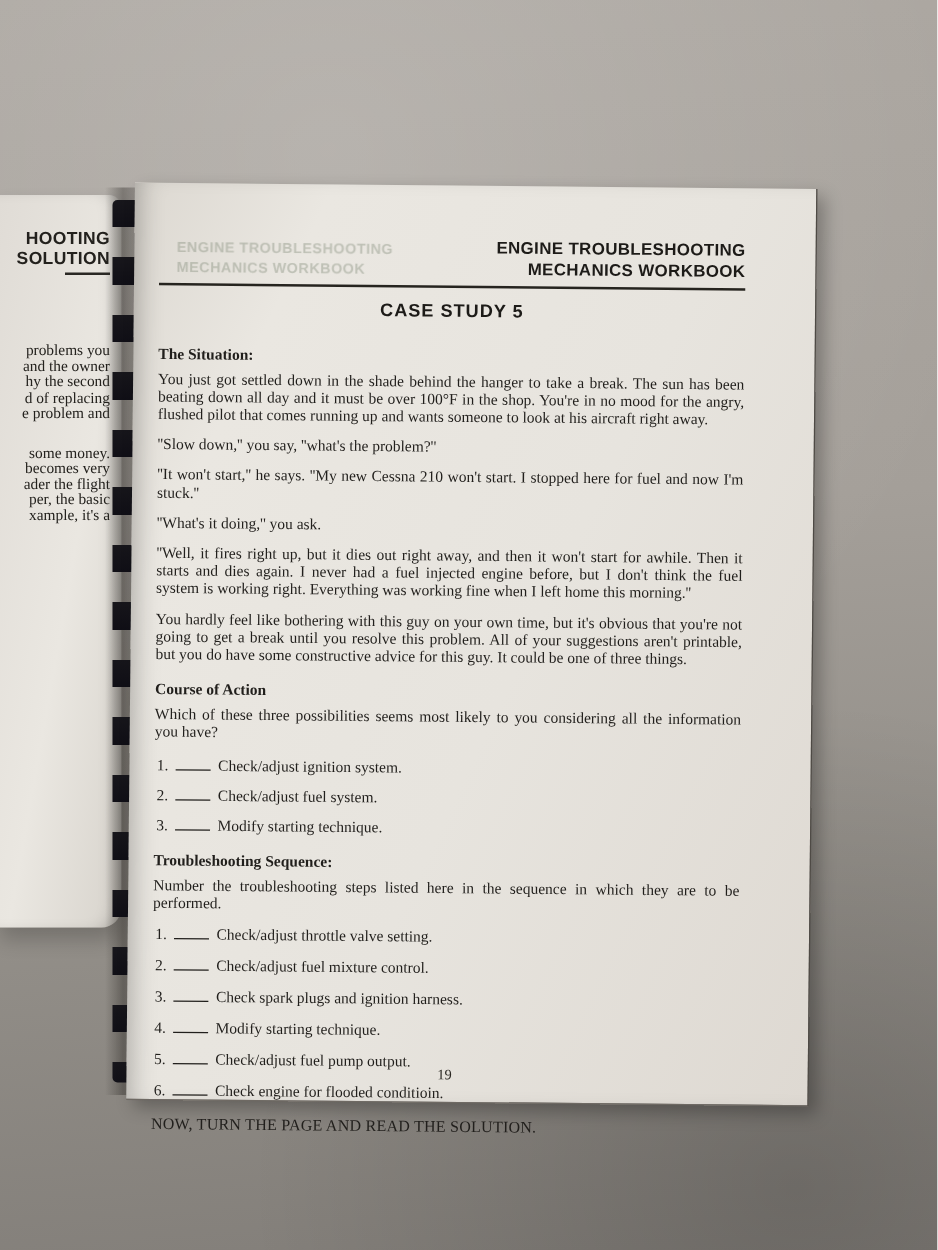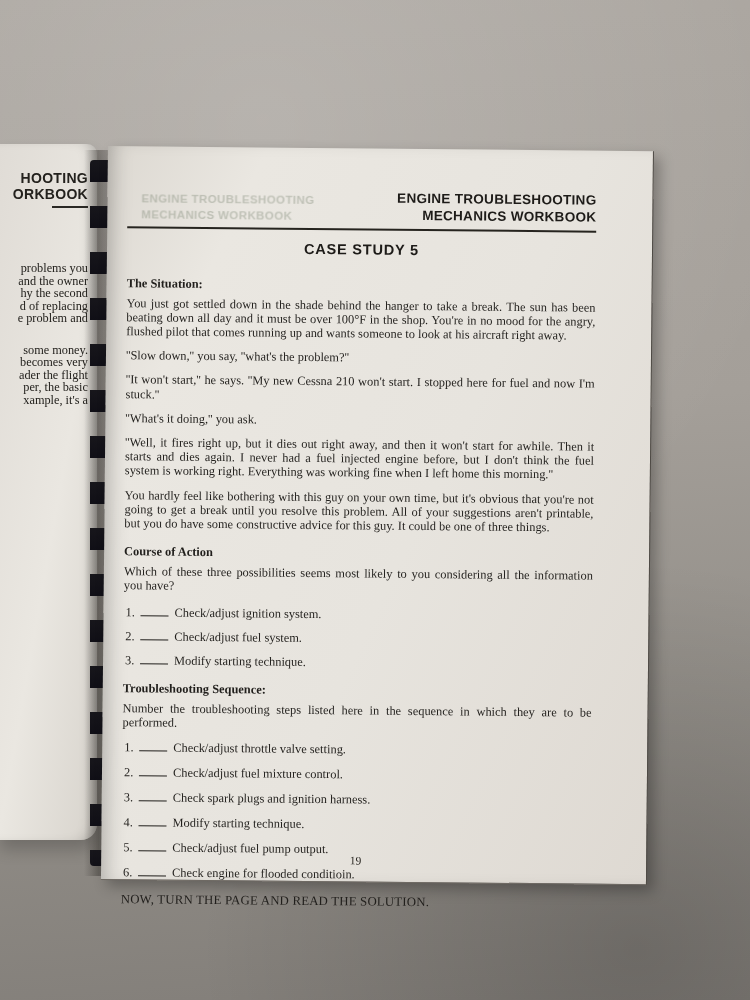--- a/index.html
+++ b/index.html
@@ -6,21 +6,21 @@
   body{width:750px;height:1000px;overflow:hidden;
     font-family:"Liberation Serif", serif;}
 
   .photo{position:relative;width:750px;height:1000px;
     background:
       radial-gradient(120% 90% at 35% 12%, rgba(255,255,255,0.16), rgba(0,0,0,0) 60%),
       radial-gradient(90% 60% at 85% 95%, rgba(0,0,0,0.18), rgba(0,0,0,0) 65%),
       linear-gradient(176deg, #aca7a1 0%, #a49f99 42%, #938f89 70%, #827e79 100%);}
 
   
-  .left-page{position:absolute;left:0;top:144px;width:97px;height:696px;
+  .left-page{position:absolute;left:0;top:156px;width:97px;height:586px;
     background:linear-gradient(100deg,#e0dcd6 0%, #eae7e1 55%, #d7d3cc 100%);
     border-radius:0 10px 16px 0;
     box-shadow:inset -12px 0 14px -8px rgba(0,0,0,0.25), 0 10px 16px rgba(0,0,0,0.20);}
   .lp-inner{text-align:right;padding:26px 9px 0 0;color:#23211d;}
   .lp-header{font-family:"Liberation Sans",sans-serif;font-weight:bold;
     font-size:14px;line-height:16px;letter-spacing:.3px;white-space:nowrap;}
   .lp-rule{width:36px;height:2px;background:#2a2824;margin:4px 0 0 auto;}
   .lp-block{margin-top:54px;font-size:12.3px;line-height:12.5px;white-space:nowrap;}
   .lp-block.second{margin-top:19px;}
 
@@ -67,21 +67,21 @@
 </style>
 </head>
 <body>
 
 <div class="photo">
 
   <div class="left-page">
     <div class="lp-inner">
       <div class="lp-header">
         <div>HOOTING</div>
-        <div>ORKBOOK</div>
+        <div>SOLUTION</div>
       </div>
       <div class="lp-rule"></div>
       <div class="lp-block">
         <div>problems you</div>
         <div>and the owner</div>
         <div>hy the second</div>
         <div>d of replacing</div>
         <div>e problem and</div>
       </div>
       <div class="lp-block second">

